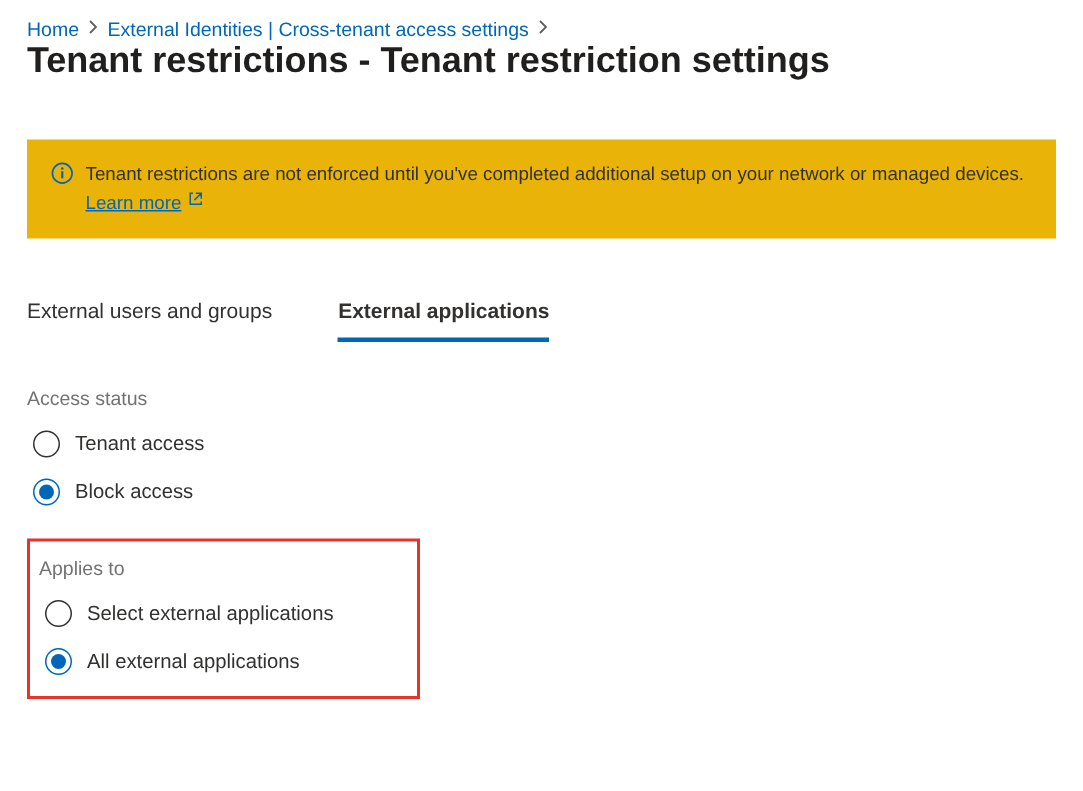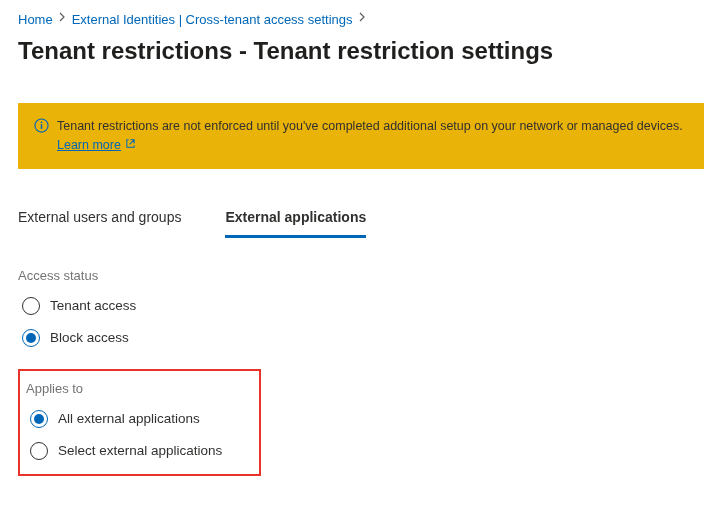--- a/index.html
+++ b/index.html
@@ -8,24 +8,23 @@
       font-size: 13px;
       color: #323130;
       background: #fff;
       width: 722px;
       height: 527px;
       padding: 12px 18px;
       position: relative;
     }
     .breadcrumb {
       display: flex;
-      align-items: flex-start;
+      align-items: center;
       gap: 6px;
       font-size: 13px;
-      margin-bottom: 10px;
     }
     .breadcrumb a {
       color: #0067b8;
       text-decoration: none;
       cursor: pointer;
     }
     .breadcrumb .chev { color: #605e5c; font-size: 11px; }
     h1.page-title {
       font-size: 24px;
       font-weight: 600;
@@ -98,21 +97,21 @@
     .radio-option.selected .radio-dot {
       width: 10px; height: 10px;
       background: #0067b8;
       border-radius: 50%;
     }
     .highlight-box {
       border: 2px solid #e8322c;
       padding: 10px 10px 14px 6px;
       margin-top: 22px;
       position: relative;
-      width: 243px;
+      width: 262px;
     }
     .highlight-box .section-label { margin-top: 0; }
     .external-link-icon { font-size: 11px; }
   </style>
 </head>
 <body>
 
 <nav class="breadcrumb">
   <a>Home</a>
   <span class="chev">
@@ -168,26 +167,26 @@
     <span class="radio-circle">
         <span class="radio-dot"></span>
       </span>
     <span>Block access</span>
   </label>
 </div>
 
 <div class="highlight-box">
   <div class="section-label">Applies to</div>
   <div class="radio-group">
+    <label class="radio-option">
+      <span class="radio-circle">
+          <span class="radio-dot"></span>
+        </span>
+      <span>Select external applications</span>
+    </label>
     <label class="radio-option selected">
       <span class="radio-circle">
           <span class="radio-dot"></span>
         </span>
       <span>All external applications</span>
     </label>
-    <label class="radio-option">
-      <span class="radio-circle">
-          <span class="radio-dot"></span>
-        </span>
-      <span>Select external applications</span>
-    </label>
   </div>
 </div>
 
 </body></html>

